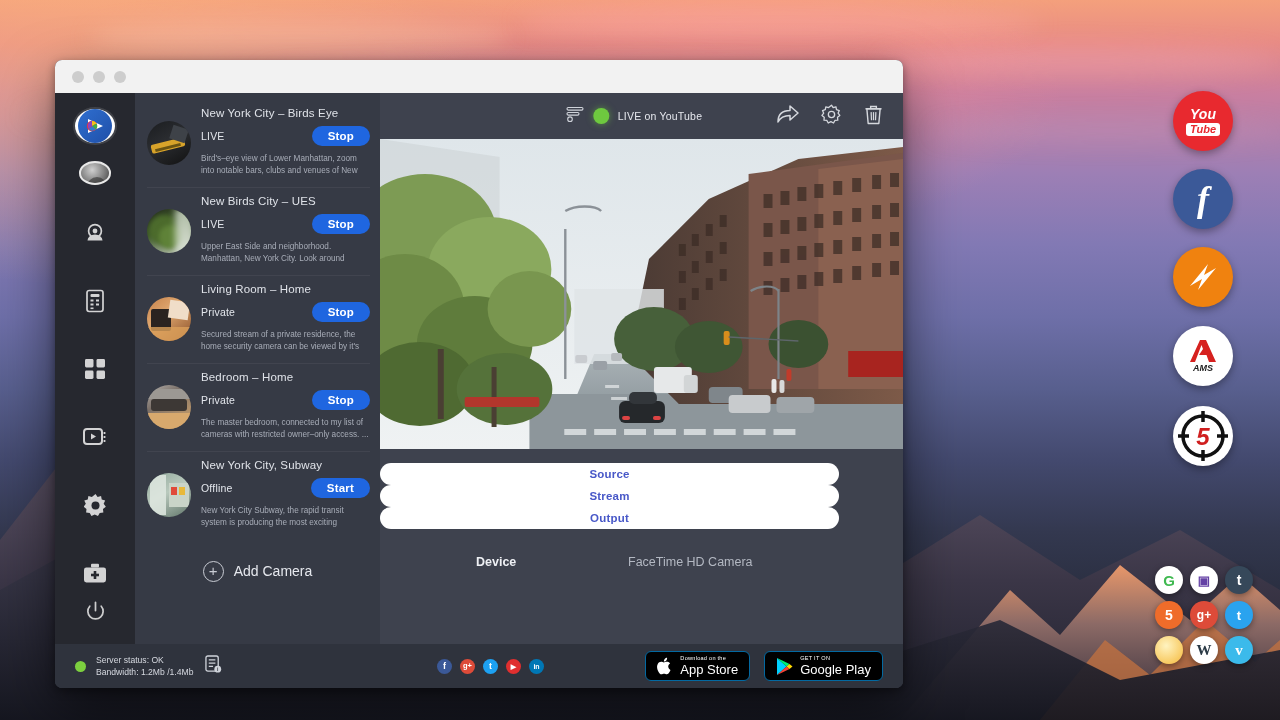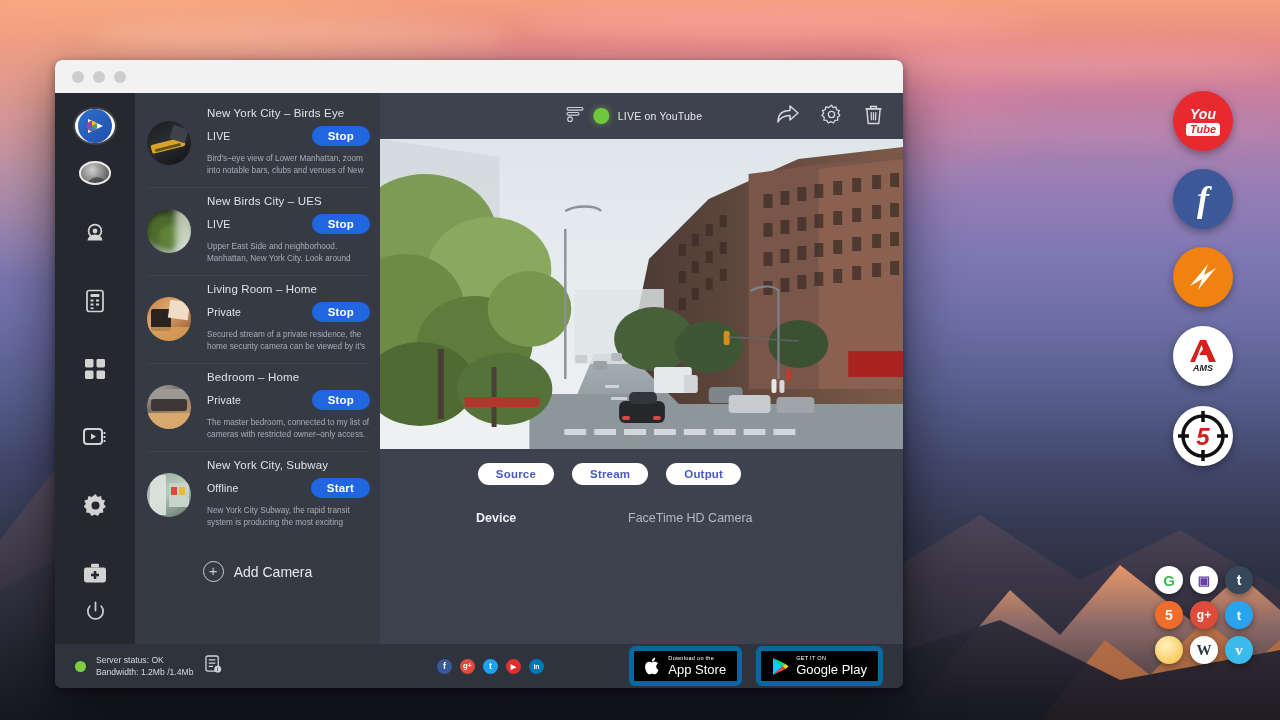--- a/index.html
+++ b/index.html
@@ -77,21 +77,21 @@
   .rail-spacer { flex:1; }
   #power { margin-bottom:18px; }
 
   
   #listcol {
     width:245px; flex:0 0 245px; background:#363a45;
     display:flex; flex-direction:column; min-height:0;
   }
   #list { overflow:hidden; padding-top:6px; }
   .cam {
-    display:flex; padding:8px 10px 10px 12px; gap:16px; position:relative;
+    display:flex; padding:8px 10px 10px 12px; gap:10px; position:relative;
   }
   .cam + .cam:before{
     content:''; position:absolute; left:12px; right:10px; top:0; height:1px;
     background:rgba(255,255,255,.055);
   }
   .thumb {
     width:44px; height:44px; border-radius:50%; flex:0 0 44px;
     margin-top:14px; overflow:hidden; position:relative;
   }
   .cam-main { flex:1; min-width:0; }
@@ -138,21 +138,21 @@
   #topicons { margin-left:auto; display:flex; align-items:center; gap:22px; }
   .topicon { cursor:pointer; opacity:.92; }
 
   
   #video {
     height:310px; flex:0 0 310px; position:relative; overflow:hidden;
     background:#8d9aa4;
   }
 
   
-  #tabs { display:flex; justify-content:center; gap:18px; padding:14px 64px 0 0; }
+  #tabs { display:flex; justify-content:flex-end; padding:14px 64px 0 0;flex-direction:column; }
   .tab {
     background:#fff; border:none; border-radius:13px; cursor:pointer;
     color:#4858c8; font-size:11.5px; font-weight:bold; padding:5px 18px;
     font-family:"Liberation Sans",sans-serif; letter-spacing:.2px;
   }
 
   
   #info { padding:26px 0 0 76px; }
   .irow { display:flex; margin-bottom:17px;padding-left:20px; }
   .ilabel { width:152px; color:#eef0f4; font-size:12.5px; font-weight:bold; }
@@ -165,22 +165,22 @@
   }
   #status { display:flex; align-items:center; gap:10px; }
   #statusdot { width:11px;height:11px;border-radius:50%;background:#7ccf3f; }
   #statustext { color:#d6d9e0; font-size:8.6px; line-height:1.42; }
   #statusicon { margin-left:2px; }
   #social { position:absolute; left:382px; display:flex; gap:8px; align-items:center; }
   .soc { width:15px;height:15px;border-radius:50%;display:flex;align-items:center;
     justify-content:center;color:#fff;font-size:9px;font-weight:bold;line-height:1;}
   #stores { margin-left:auto; display:flex; gap:14px; align-items:center; }
   .store {
-    background:#000; border:5px solid #0369a1; border-radius:6px;
-    height:40px; display:flex; align-items:center; gap:7px; padding:0 11px;
+    background:#000; border:1px solid #0369a1; border-radius:6px;
+    height:30px; display:flex; align-items:center; gap:7px; padding:0 11px;
     cursor:pointer;
   }
   .store .s-small { color:#fff; font-size:5.6px; letter-spacing:.25px; line-height:1;}
   .store .s-big { color:#fff; font-size:13px; line-height:1; margin-top:1px;}
   .store .s-txt{display:flex;flex-direction:column;justify-content:center;}
 
   
   .dock { position:absolute; border-radius:50%; display:flex;
     align-items:center; justify-content:center; box-shadow:0 3px 9px rgba(0,0,0,.35);font-style:italic; }
   .mini { position:absolute; width:28px;height:28px;border-radius:50%;

